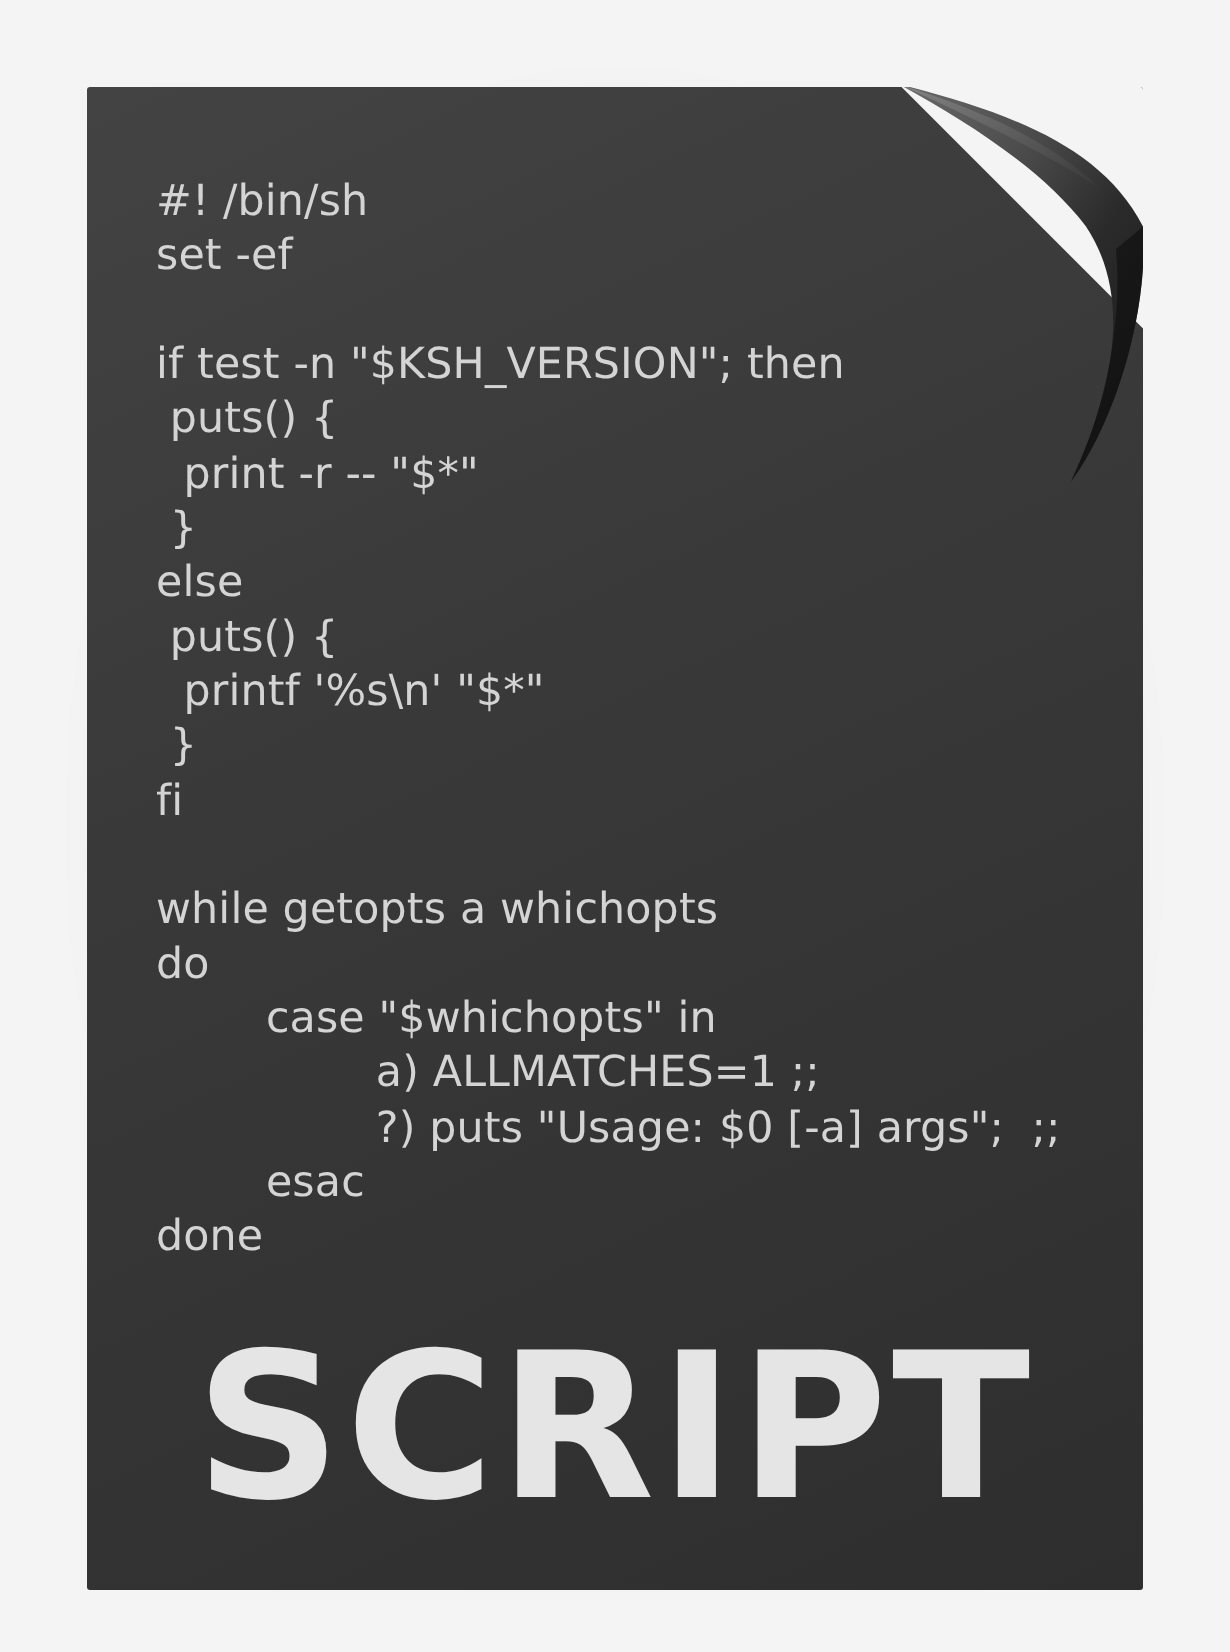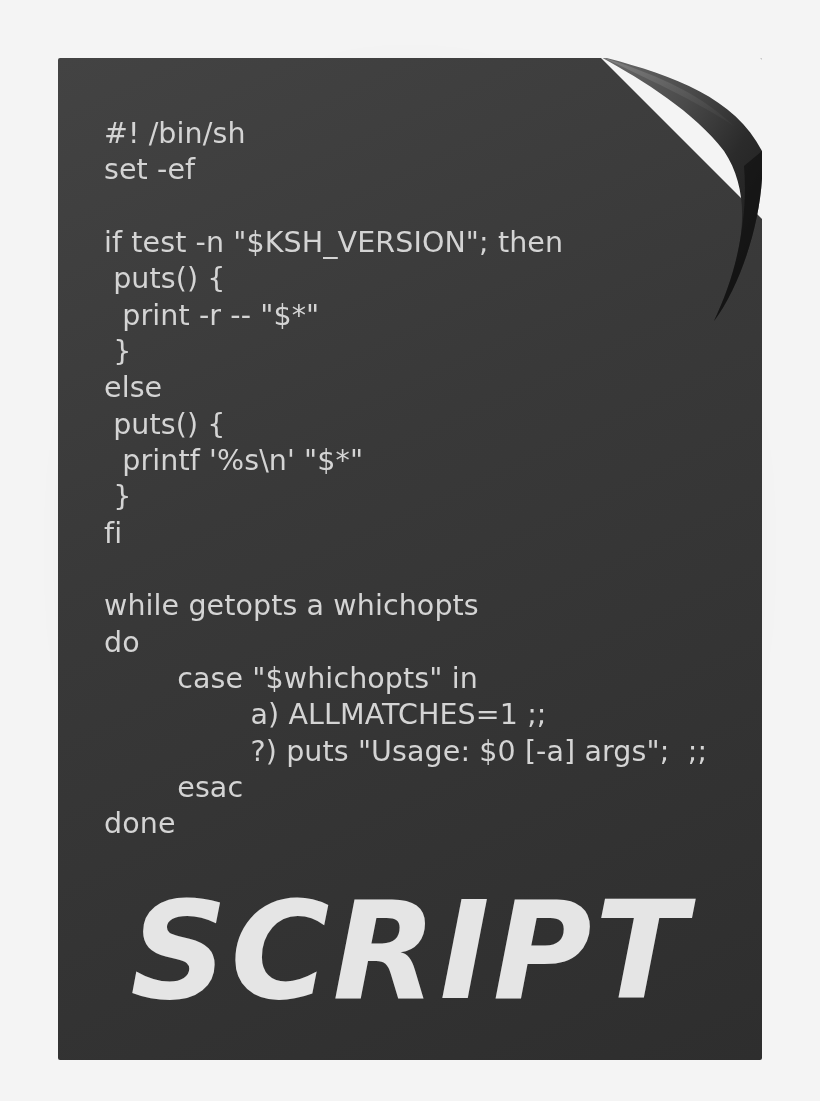--- a/index.html
+++ b/index.html
@@ -81,21 +81,20 @@
     left: 0;
     right: 0;
     bottom: 30px;
     text-align: center;
     color: #e5e5e5;
     font-size: 135px;
     font-weight: 800;
     letter-spacing: 3px;
     z-index: 2;
     font-family: "DejaVu Sans", "Helvetica Neue", Helvetica, Arial, sans-serif;
-    font-style: italic;
   }
 </style>
 </head>
 <body>
 
 <div class="stage">
   <div class="shadow"></div>
 
   <div class="page">
 

